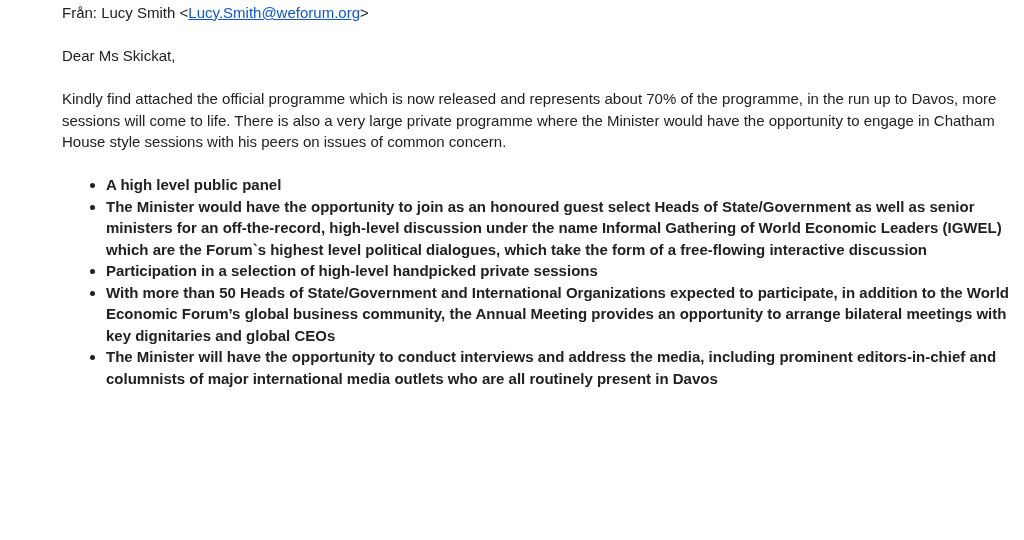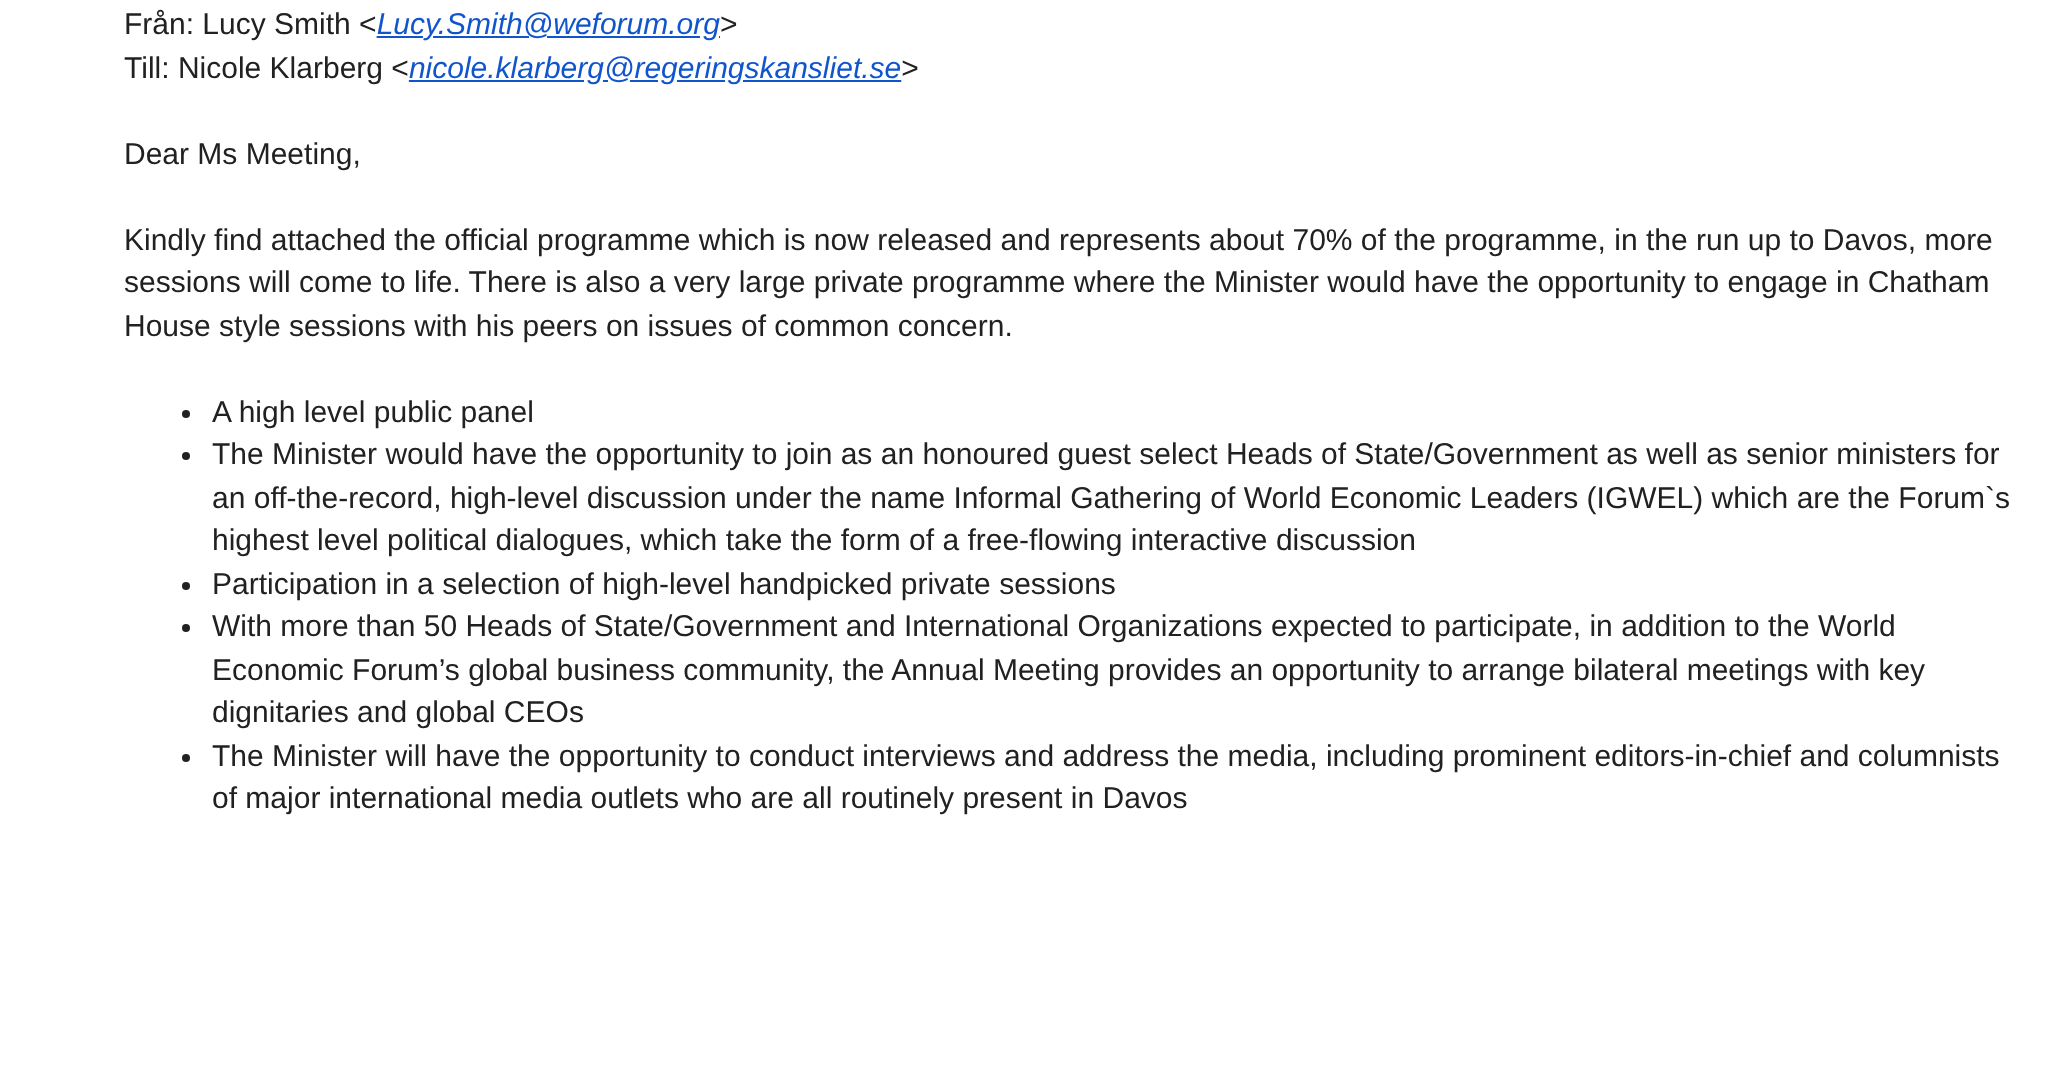--- a/index.html
+++ b/index.html
@@ -21,47 +21,46 @@
     padding: 2px 8px 0 62px;
     width: 954px;
     box-sizing: content-box;
   }
   .hline { white-space: normal; }
   .b { font-weight: normal; }
   a.lnk {
     color: #1155CC;
     text-decoration: underline;
     cursor: pointer;
-    font-style: italic;
   }
   p.para {
     margin: 21.5px 0 0 0;
     padding: 0;
   }
   ul.agenda {
     margin: 21.5px 0 0 0;
     padding: 0 0 0 44px;
     list-style-type: disc;
+    font-weight: bold;
   }
   ul.agenda li {
     margin: 0;
     padding: 0;
   }
 </style>
 </head>
 <body>
 
 <div class="email">
 
   <div class="headers">
     <div class="hline"><span class="b">Från:</span><span> Lucy Smith &lt;</span><a class="lnk">Lucy.Smith@weforum.org</a><span>&gt;</span></div>
-    <div class="hline"><span class="b">Till:</span><span> Nicole Klarberg &lt;</span><a class="lnk">nicole.klarberg@regeringskansliet.se</a><span>&gt;</span></div>
   </div>
 
-  <p class="para">Dear Ms Meeting,</p>
+  <p class="para">Dear Ms Skickat,</p>
 
 
   <p class="para">Kindly find attached the official programme which is now released and represents about 70% of the programme, in the run up to Davos, more sessions will come to life. There is also a very large private programme where the Minister would have the opportunity to engage in Chatham House style sessions with his peers on issues of common concern.</p>
 
 
   <ul class="agenda">
     <li>A high level public panel</li>
     <li>The Minister would have the opportunity to join as an honoured guest select Heads of State/Government as well as senior ministers for an off-the-record, high-level discussion under the name Informal Gathering of World Economic Leaders (IGWEL) which are the Forum`s highest level political dialogues, which take the form of a free-flowing interactive discussion</li>
     <li>Participation in a selection of high-level handpicked private sessions</li>
     <li>With more than 50 Heads of State/Government and International Organizations expected to participate, in addition to the World Economic Forum’s global business community, the Annual Meeting provides an opportunity to arrange bilateral meetings with key dignitaries and global CEOs</li>

